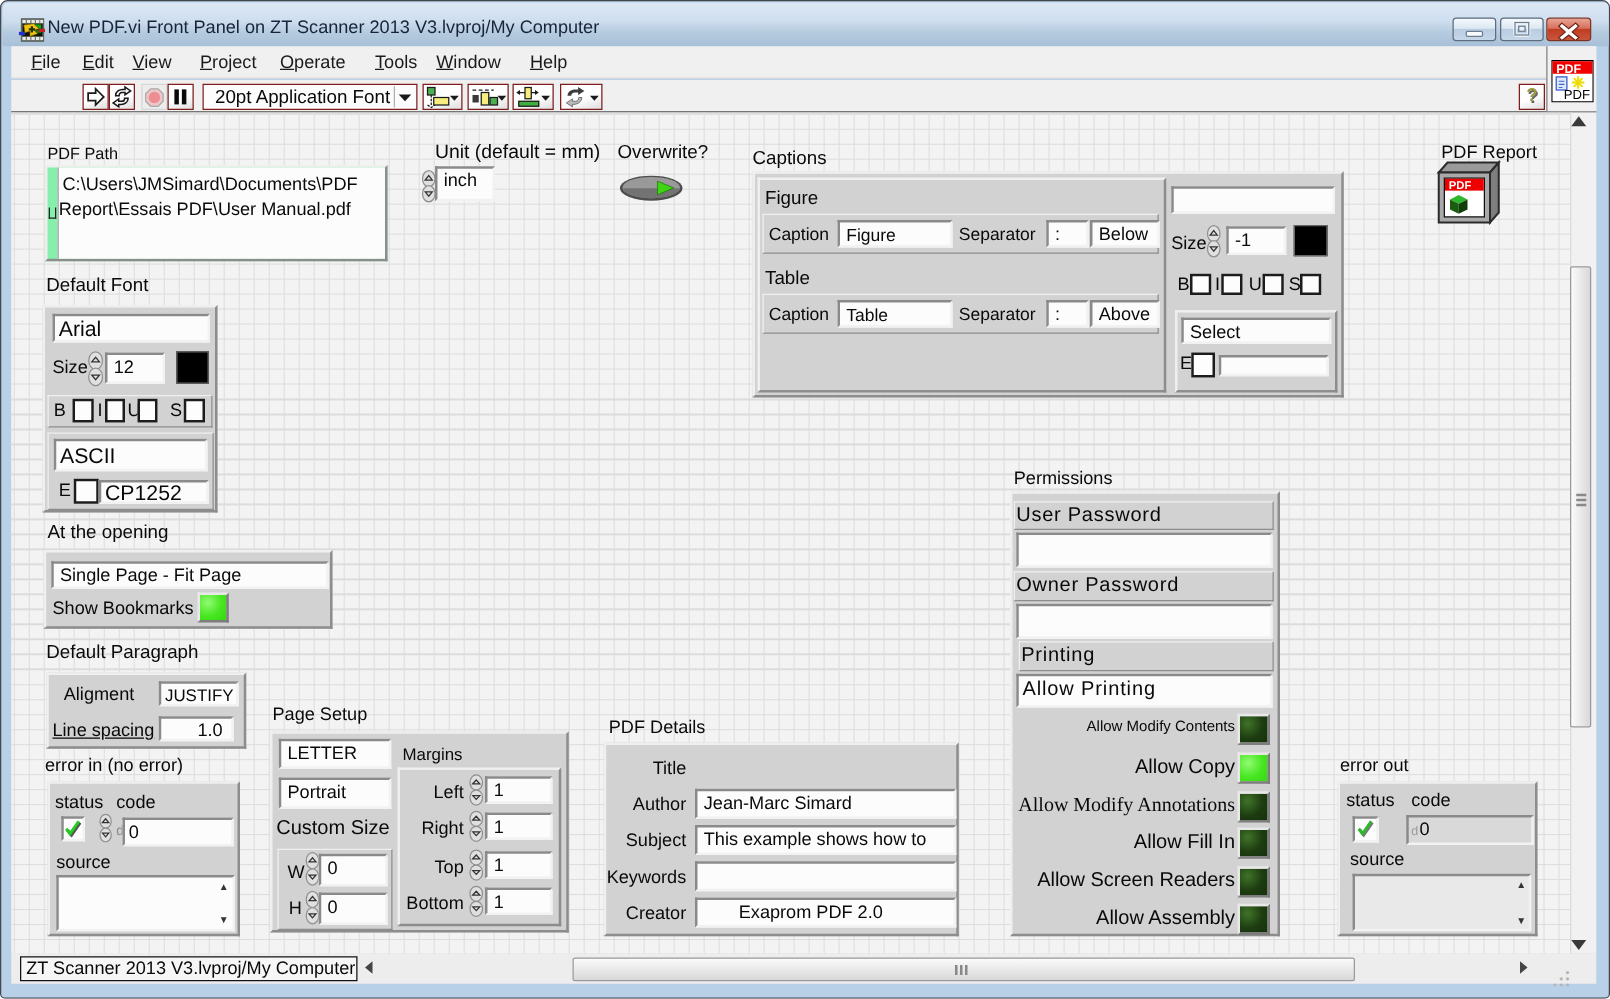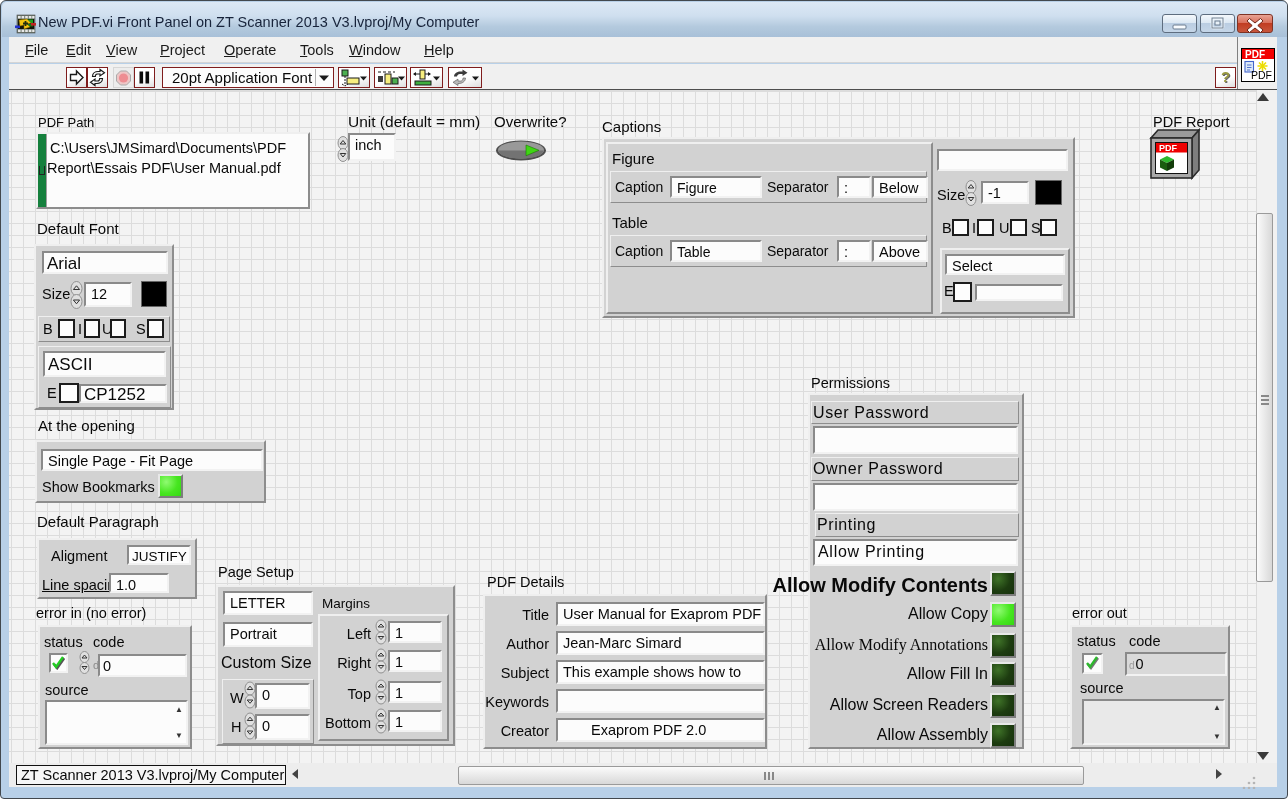--- a/index.html
+++ b/index.html
@@ -190,21 +190,21 @@
         </g>
       <text x="10" y="31" font-family="Liberation Sans" font-size="10.5" fill="#000">PDF</text>
     </svg>
   </div>
   <div id="panel"></div>
   <div id="vsb"></div>
   <div id="statusbar"></div>
   <div id="lay" style="position:absolute; inset:0;">
 
     <div class="lbl" style="left:37px; top:114px; font-size:13px;">PDF Path</div>
-    <div class="rz" style="left:35px; top:131px; width:274px; height:77px; background:#15803d;">
+    <div class="rz" style="left:35px; top:131px; width:274px; height:77px; background:#86efac;">
       <div style="position:absolute; left:8px; top:0; right:0; bottom:0; background:#fcfcfc; border-left:1px solid #9d9d9d;"></div>
       <div style="position:absolute; left:1px; top:32px; width:6px; height:9px; border:1px solid #222; border-top:none; font-size:6px;"></div>
       <div style="position:absolute; left:12px; top:6px; font-size:14.5px; color:#090909;">C:\Users\JMSimard\Documents\PDF</div>
       <div style="position:absolute; left:9px; top:26px; font-size:14.5px; color:#090909;">Report\Essais PDF\User Manual.pdf</div>
     </div>
 
     <div class="lbl" style="left:347px; top:112px; font-size:15.5px;">Unit (default = mm)</div>
     <div class="spin" style="left:336px; top:134px;">
         <svg width="12" height="28" viewBox="0 0 12 28">
           <ellipse cx="6" cy="8" rx="5" ry="6.5" fill="#e0e0e0" stroke="#909090"></ellipse>
@@ -322,21 +322,21 @@
       <div class="fld" style="left:4px; top:7px; width:222px; height:22px;"><span>Single Page - Fit Page</span></div>
       <div class="lbl" style="left:5px; top:37px;">Show Bookmarks</div>
       <div class="led ledon" style="left:121px; top:32px; width:25px; height:24px;"></div>
     </div>
 
     <div class="lbl" style="left:36px; top:512px; font-size:15px;">Default Paragraph</div>
     <div class="rz" style="left:36px; top:537px; width:160px; height:61px;">
       <div class="lbl" style="left:12px; top:8px;">Aligment</div>
       <div class="fld" style="left:88px; top:5px; width:64px; height:20px; font-size:13.5px;"><span style="left:3px; top:2px;">JUSTIFY</span></div>
       <div class="lbl" style="left:3px; top:37px;text-decoration:underline;">Line spacing</div>
-      <div class="fld" style="left:70px; top:33px; width:60px; height:20px;"><span>1.0</span></div>
+      <div class="fld" style="left:88px; top:33px; width:60px; height:20px;padding-left:24px;"><span>1.0</span></div>
     </div>
 
     <div class="lbl" style="left:35px; top:604px;">error in (no error)</div>
     <div class="rz" style="left:37px; top:624px; width:154px; height:124px;">
       <div class="lbl" style="left:4px; top:7px;">status</div>
       <div class="lbl" style="left:53px; top:7px;">code</div>
       <div class="fld" style="left:9px; top:26px; width:19px; height:20px;">
           <svg style="position:absolute;left:0px;top:1px;" width="14" height="14" viewBox="0 0 14 14">
             <path d="M2 7 L5 11 L12 1" fill="none" stroke="#555" stroke-width="2.4" transform="translate(1.2,1.2)"></path>
             <path d="M2 7 L5 11 L12 1" fill="none" stroke="#22cc22" stroke-width="2.4"></path>
@@ -427,21 +427,20 @@
               <path d="M3.2 17.5 L6 20.5 L8.8 17.5 Z" fill="none" stroke="#333" stroke-width="1"></path>
             </svg>
           </div>
         <div class="fld" style="left:68px; top:94px; width:54px; height:22px;"><span>1</span></div>
       </div>
     </div>
 
     <div class="lbl" style="left:486px; top:573px;">PDF Details</div>
     <div class="rz" style="left:482px; top:593px; width:284px; height:155px;">
       <div class="lbl" style="right:216px; top:11px;">Title</div>
-      <div class="fld" style="left:71px; top:6px; width:209px; height:24px;"><span>User Manual for Exaprom PDF</span></div>
       <div class="lbl" style="right:216px; top:40px;">Author</div>
       <div class="fld" style="left:71px; top:35px; width:209px; height:24px;"><span>Jean-Marc Simard</span></div>
       <div class="lbl" style="right:216px; top:69px;">Subject</div>
       <div class="fld" style="left:71px; top:64px; width:209px; height:24px;"><span>This example shows how to</span></div>
       <div class="lbl" style="right:216px; top:98px;">Keywords</div>
       <div class="fld" style="left:71px; top:93px; width:209px; height:24px;"><span></span></div>
       <div class="lbl" style="right:216px; top:127px;">Creator</div>
       <div class="fld" style="left:71px; top:122px; width:209px; height:24px;padding-left:28px;"><span>Exaprom PDF 2.0</span></div>
     </div>
 
@@ -452,21 +451,21 @@
         </div>
       <div class="fld" style="left:3px; top:31px; width:205px; height:28px;"><span></span></div>
       <div class="rz" style="left:1px; top:62px; width:208px; height:24px; border-width:1px; background:#d2d2d2;">
           <div class="lbl" style="left:1px; top:2px; font-size:16px; letter-spacing:0.6px;">Owner Password</div>
         </div>
       <div class="fld" style="left:3px; top:88px; width:205px; height:28px;"><span></span></div>
       <div class="rz" style="left:5px; top:118px; width:204px; height:24px; border-width:1px; background:#d2d2d2;">
           <div class="lbl" style="left:1px; top:2px; font-size:16px; letter-spacing:0.6px;">Printing</div>
         </div>
       <div class="fld" style="left:3px; top:144px; width:205px; height:27px; font-size:16px; letter-spacing:0.7px;"><span style="left:3px;">Allow Printing</span></div>
-      <div class="lbl" style="right:34px; top:179px; font-size:20px;font-weight:bold;">Allow Modify Contents</div>
+      <div class="lbl" style="right:34px; top:179px; font-size:12px;">Allow Modify Contents</div>
       <div class="led" style="left:180px; top:176px; width:26px; height:25px;"></div>
       <div class="lbl" style="right:34px; top:210px; font-size:16px;">Allow Copy</div>
       <div class="led ledon" style="left:180px; top:207px; width:26px; height:25px;"></div>
       <div class="lbl" style="right:34px; top:241px; font-size:16px;font-family:Liberation Serif, serif;">Allow Modify Annotations</div>
       <div class="led" style="left:180px; top:238px; width:26px; height:25px;"></div>
       <div class="lbl" style="right:34px; top:270px; font-size:16px;">Allow Fill In</div>
       <div class="led" style="left:180px; top:267px; width:26px; height:25px;"></div>
       <div class="lbl" style="right:34px; top:301px; font-size:16px;">Allow Screen Readers</div>
       <div class="led" style="left:180px; top:298px; width:26px; height:25px;"></div>
       <div class="lbl" style="right:34px; top:331px; font-size:16px;">Allow Assembly</div>

